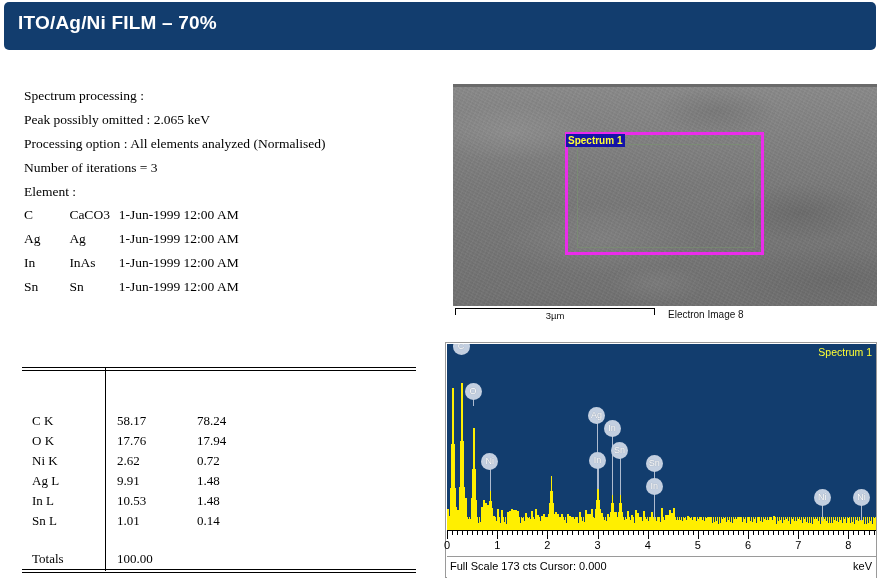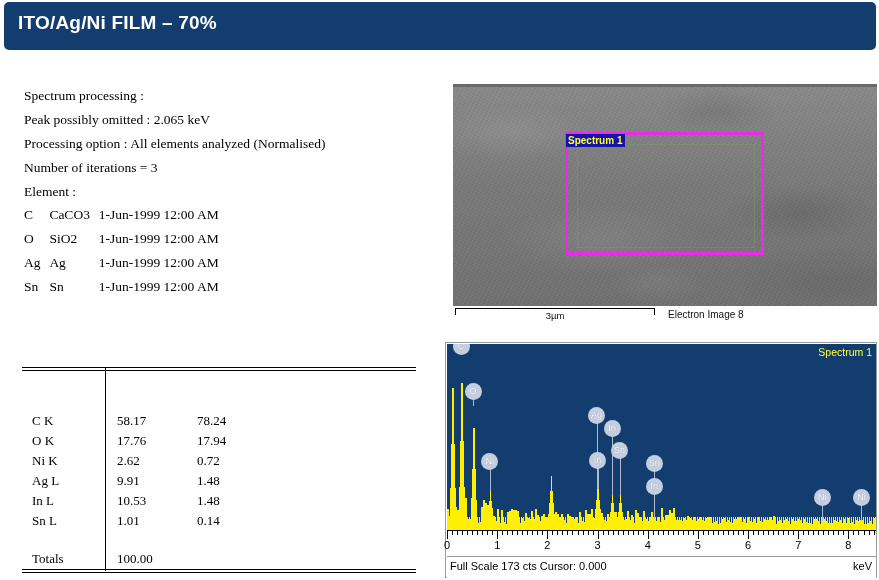--- a/index.html
+++ b/index.html
@@ -54,21 +54,21 @@
     position: absolute;
     left: 24px;
     top: 203px;
     width: 400px;
     font-size: 13.5px;
     color: #000000;
     line-height: 24px;
   }
   .std-row { white-space: nowrap; }
   .std-sym { display: inline-block; min-width: 22px; }
-  .std-mat { display: inline-block; min-width: 46px; }
+  .std-mat { display: inline-block; min-width: 46px; margin-left: 20px; }
   .std-date { display: inline-block; }
 
   
   #results-table {
     position: absolute;
     left: 22px;
     top: 367px;
     width: 394px;
     height: 206px;
     box-sizing: border-box;
@@ -369,27 +369,27 @@
   <div class="ln">Element :</div>
 </div>
 
 <div id="standards-block">
   <div class="std-row">
     <span class="std-sym">C</span>
     <span class="std-mat">CaCO3</span>
     <span class="std-date">1-Jun-1999 12:00  AM</span>
   </div>
   <div class="std-row">
-    <span class="std-sym">O</span>
-    <span class="std-mat">SiO2</span>
-    <span class="std-date">1-Jun-1999 12:00  AM</span>
-  </div>
-  <div class="std-row">
     <span class="std-sym">Ag</span>
     <span class="std-mat">Ag</span>
+    <span class="std-date">1-Jun-1999 12:00  AM</span>
+  </div>
+  <div class="std-row">
+    <span class="std-sym">In</span>
+    <span class="std-mat">InAs</span>
     <span class="std-date">1-Jun-1999 12:00  AM</span>
   </div>
   <div class="std-row">
     <span class="std-sym">Sn</span>
     <span class="std-mat">Sn</span>
     <span class="std-date">1-Jun-1999 12:00  AM</span>
   </div>
 </div>
 
 <div id="results-table">

